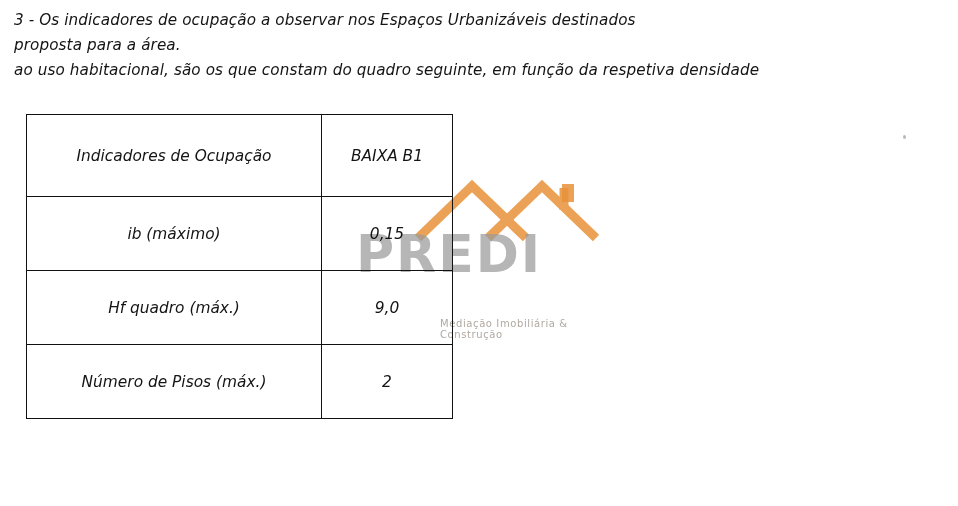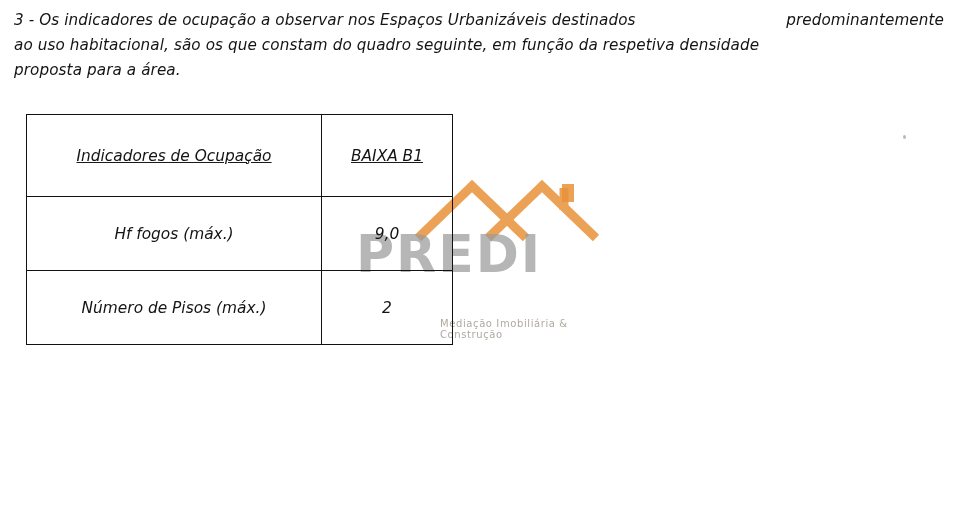--- a/index.html
+++ b/index.html
@@ -104,44 +104,43 @@
   }
   #indicators-table td.col-label {
     width: 282px;
     padding: 0 6px;
   }
   #indicators-table td.col-value {
     width: 118px;
     padding: 10px 6px;
   }
   #indicators-table tr { height: 74px; }
-  #indicators-table tr.header-row { height: 82px; text-decoration: underline; }
+  #indicators-table tr.header-row { height: 82px; }
 
   .speck {
     position: absolute;
     left: 903px;
     top: 135px;
     width: 3px;
     height: 4px;
     background: #b9b9b9;
     border-radius: 50%;
   }
 </style>
 </head>
 <body>
 
 <div id="page">
 
   <div class="paragraph">
     <span class="line justify">
       <span>3 - Os indicadores de ocupação a observar nos Espaços Urbanizáveis destinados</span>
-      <span>predominantemente</span>
     </span>
+    <span class="line">proposta para a área.</span>
     <span class="line">ao uso habitacional, são os que constam do quadro seguinte, em função da respetiva densidade</span>
-    <span class="line">proposta para a área.</span>
   </div>
 
   <div id="watermark">
     <svg class="wm-roof" viewBox="0 0 200 70" xmlns="http://www.w3.org/2000/svg">
       <g fill="none" stroke="#E8923A" stroke-width="9" stroke-linejoin="miter" opacity="0.85">
         <path d="M4 62 L58 10 L112 62"></path>
         <path d="M74 62 L128 10 L182 62"></path>
         <path d="M150 12 L150 34"></path>
       </g>
       <rect x="148" y="8" width="12" height="18" fill="#E8923A" opacity="0.85"></rect>
@@ -150,21 +149,25 @@
     <div class="wm-sub">Mediação Imobiliária &amp; Construção</div>
   </div>
 
   <table id="indicators-table">
     <tbody>
       <tr class="header-row">
         <td class="col-label">Indicadores de Ocupação</td>
         <td class="col-value">BAIXA B1</td>
       </tr>
       <tr>
-        <td class="col-label">Hf fogos (máx.)</td>
+        <td class="col-label">ib (máximo)</td>
+        <td class="col-value">0,15</td>
+      </tr>
+      <tr>
+        <td class="col-label">Hf quadro (máx.)</td>
         <td class="col-value">9,0</td>
       </tr>
       <tr>
         <td class="col-label">Número de Pisos (máx.)</td>
         <td class="col-value">2</td>
       </tr>
     </tbody>
   </table>
 
   <div class="speck"></div>

